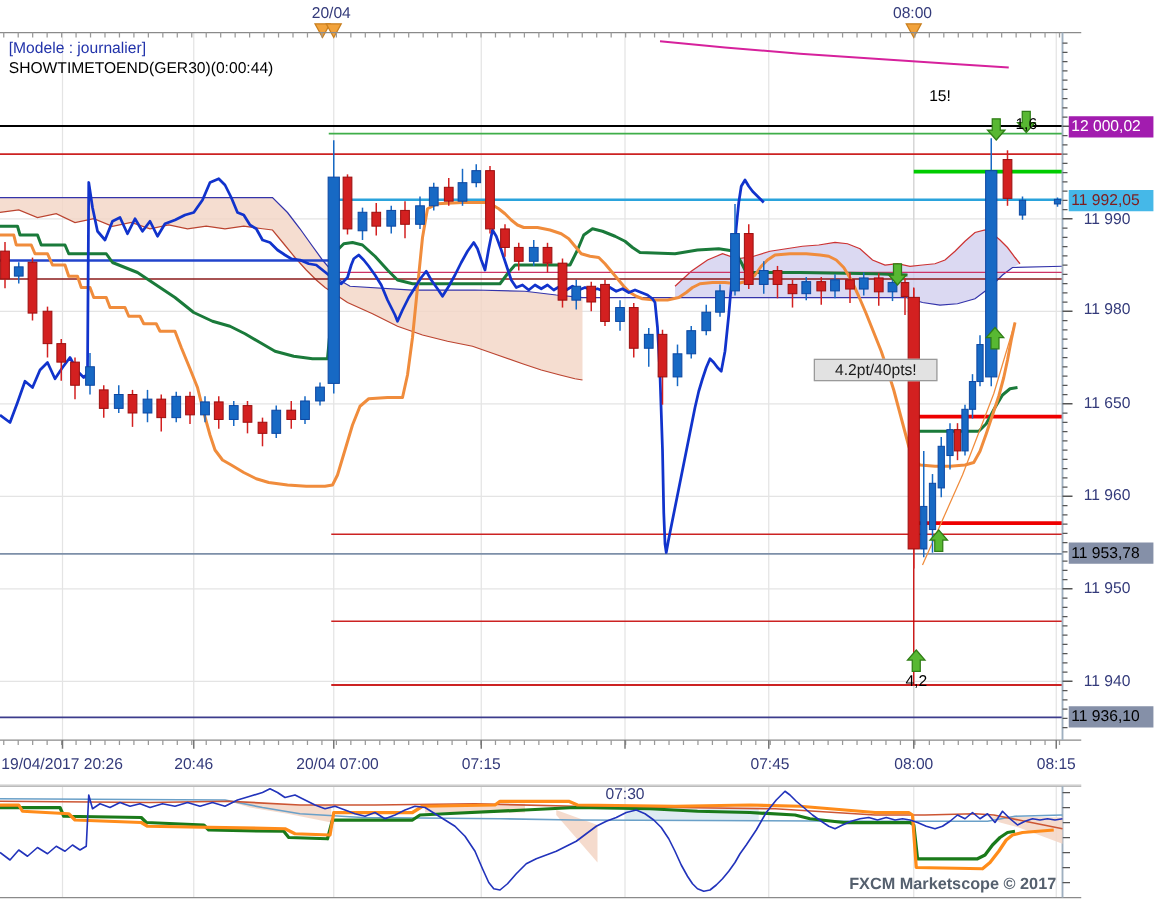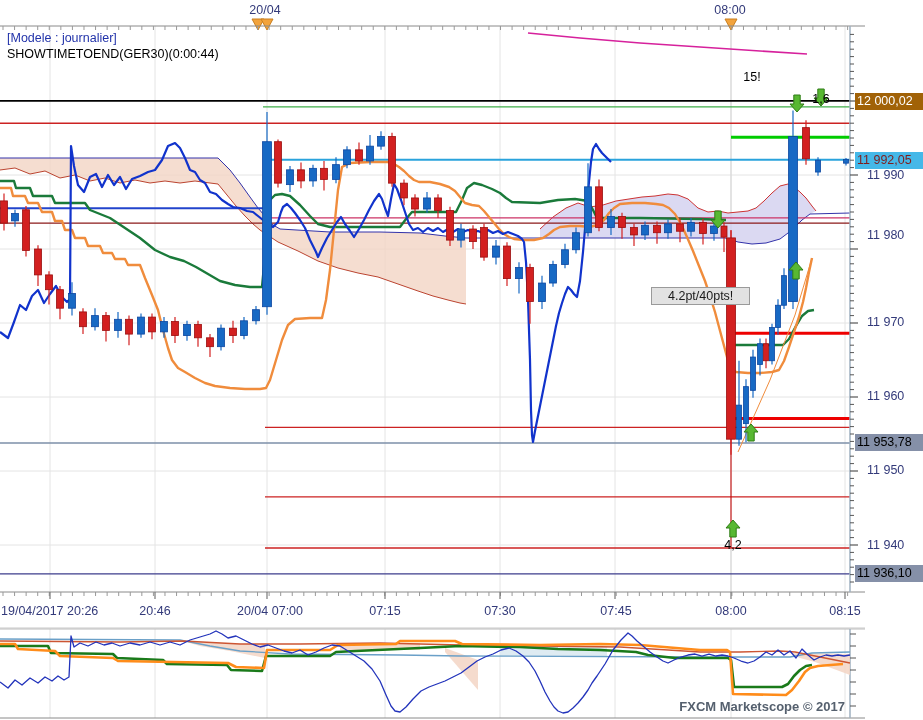--- a/index.html
+++ b/index.html
@@ -6,21 +6,21 @@
   #stage{position:relative;width:923px;height:720px;background:#ffffff;overflow:hidden;
          font-family:"Liberation Sans",sans-serif;}
   #cv{position:absolute;left:0;top:0;}
   .lbl{position:absolute;font-size:12.5px;color:#333a7a;white-space:nowrap;}
   .cx{transform:translateX(-50%);}
   .legend1{color:#2233aa;font-size:12.5px;}
   .legend2{color:#000000;font-size:12.5px;}
   .ptick{position:absolute;left:867px;font-size:12.5px;color:#333a7a;white-space:nowrap;}
   .ptag{position:absolute;left:855px;width:66px;height:17px;line-height:17px;
         font-size:12.5px;padding-left:2px;white-space:nowrap;}
-  .tag-black{background:#a16207;color:#ffffff;}
+  .tag-black{background:#a21caf;color:#ffffff;}
   .tag-cyan{background:#45b8e8;color:#7f1d1d;}
   .tag-slate{background:#8590a8;color:#000000;}
   .badge{position:absolute;background:#e2e2e2;border:1px solid #9a9a9a;color:#1a1a1a;
          font-size:12.5px;padding:1px 16px;white-space:nowrap;}
   .arrlbl{position:absolute;font-size:12.5px;color:#000000;white-space:nowrap;}
   .wm{position:absolute;font-size:13px;color:#55606e;text-align:right;white-space:nowrap;font-weight:bold;}
 </style>
 </head>
 <body>
 
@@ -500,28 +500,28 @@
   <div class="lbl legend1" style="left:7px;top:31px;">[Modele : journalier]</div>
   <div class="lbl legend2" style="left:7px;top:47px;">SHOWTIMETOEND(GER30)(0:00:44)</div>
 
   <div class="lbl cx" style="left:265px;top:3px;">20/04</div>
   <div class="lbl cx" style="left:730px;top:3px;">08:00</div>
 
   <div class="lbl" style="left:1px;top:604px;">19/04/2017 20:26</div>
   <div class="lbl cx" style="left:155px;top:604px;">20:46</div>
   <div class="lbl cx" style="left:270px;top:604px;">20/04 07:00</div>
   <div class="lbl cx" style="left:385px;top:604px;">07:15</div>
-  <div class="lbl cx" style="left:500px;top:604px;text-align:center;">07:30</div>
+  <div class="lbl cx" style="left:500px;top:628px;text-align:center;">07:30</div>
   <div class="lbl cx" style="left:616px;top:604px;">07:45</div>
   <div class="lbl cx" style="left:731px;top:604px;">08:00</div>
   <div class="lbl cx" style="left:845px;top:604px;">08:15</div>
 
   <div class="ptick" style="top:168px;">11 990</div>
-  <div class="ptick" style="top:228px;">11 980</div>
-  <div class="ptick" style="top:315px;">11 970</div>
+  <div class="ptick" style="top:240px;">11 980</div>
+  <div class="ptick" style="top:315px;">11 650</div>
   <div class="ptick" style="top:389px;">11 960</div>
   <div class="ptick" style="top:463px;">11 950</div>
   <div class="ptick" style="top:538px;">11 940</div>
 
   <div class="ptag tag-black" style="top:93px;">12 000,02</div>
   <div class="ptag tag-cyan" style="top:152px;">11 992,05</div>
   <div class="ptag tag-slate" style="top:434px;">11 953,78</div>
   <div class="ptag tag-slate" style="top:565px;">11 936,10</div>
 
   <div class="badge" style="left:651px;top:287px;">4.2pt/40pts!</div>

